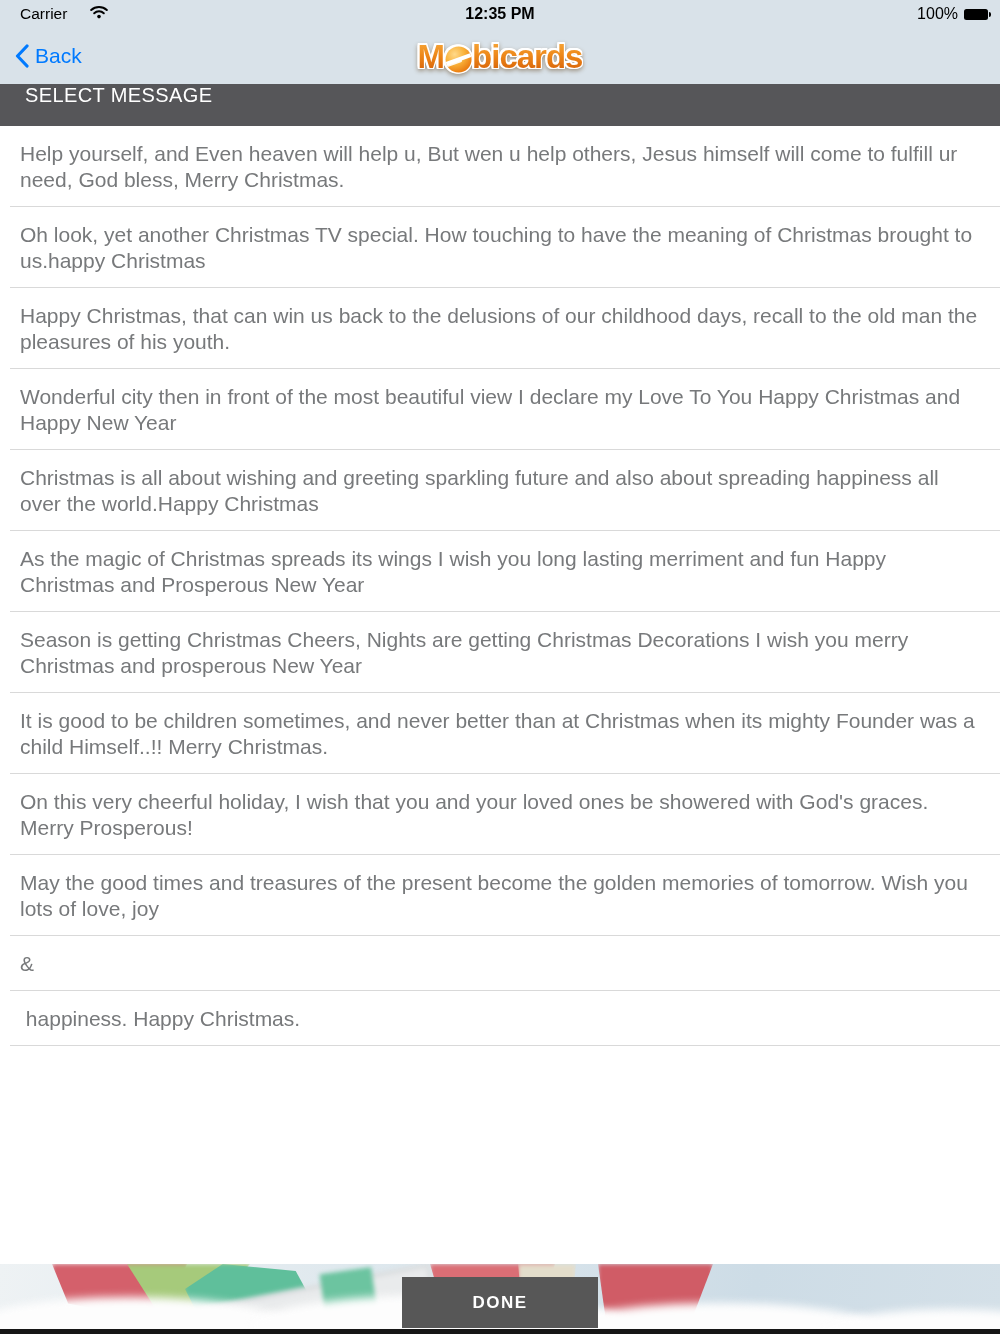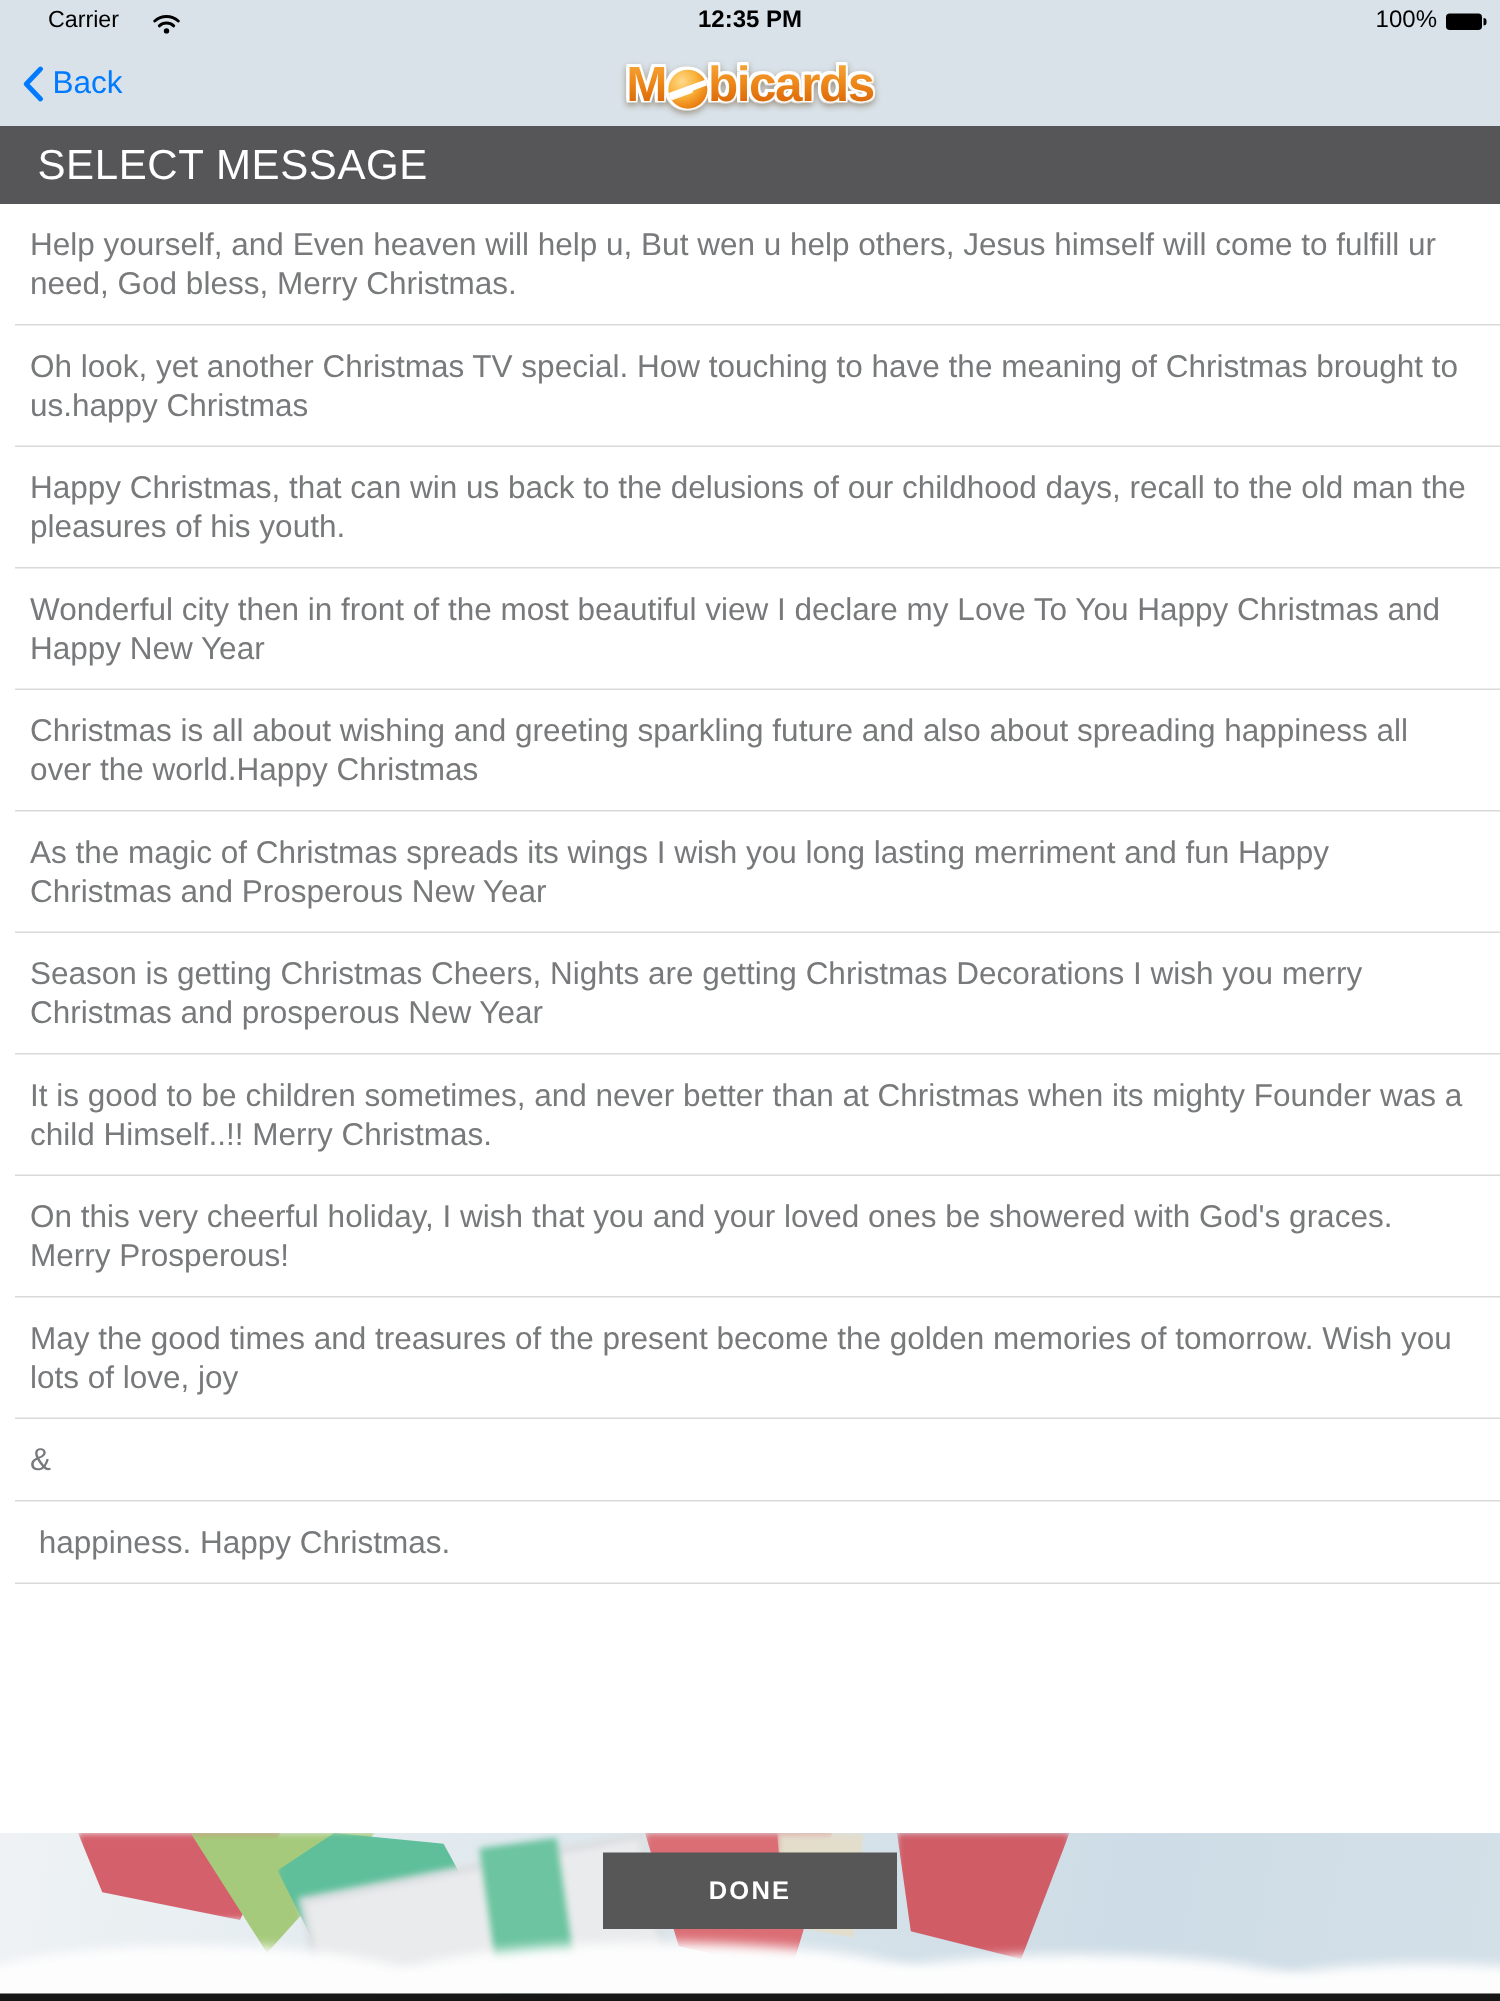--- a/index.html
+++ b/index.html
@@ -7,21 +7,21 @@
     width:1000px;height:1334px;overflow:hidden;
     font-family:"Liberation Sans",sans-serif;
     background:#fff;display:flex;flex-direction:column;
   }
   
   .statusbar{
     height:28px;background:#d9e2e9;position:relative;
     display:flex;align-items:center;justify-content:space-between;
     font-size:16px;color:#000;flex:0 0 auto;
   }
-  .sb-left{display:flex;align-items:flex-end;gap:23px;padding-left:32px;}
+  .sb-left{display:flex;align-items:flex-start;gap:23px;padding-left:20px;}
   .sb-carrier{font-size:15.5px;}
   .sb-time{position:absolute;left:50%;top:50%;transform:translate(-50%,-50%);font-weight:700;font-size:16px;}
   .sb-right{display:flex;align-items:center;gap:6px;padding-right:9px;margin-left:36px;}
   .batt{display:flex;align-items:center;}
   .batt-body{width:24px;height:11px;background:#000;border-radius:2.5px;}
   .batt-nub{width:2px;height:5px;background:#000;border-radius:0 2px 2px 0;margin-left:1px;}
   
   .navbar{
     height:56px;background:#d9e2e9;position:relative;
     display:flex;align-items:center;flex:0 0 auto;
@@ -51,32 +51,32 @@
   .logo-sun::before{
     content:"";position:absolute;left:-5px;right:-5px;top:44%;height:4px;
     background:#fff;transform:rotate(-20deg);border-radius:2px;
   }
   .logo-sun::after{
     content:"";position:absolute;left:-5px;right:9px;top:63%;height:3px;
     background:rgba(255,255,255,.9);transform:rotate(-20deg);border-radius:2px;
   }
   
   .section-header{
-    height:52px;background:#565659;color:#fff;display:flex;align-items:center;
-    padding:0 25px;font-size:28px;letter-spacing:.4px;flex:0 0 auto;
+    height:42px;background:#565659;color:#fff;display:flex;align-items:flex-start;
+    padding:0 25px;font-size:20px;letter-spacing:.4px;flex:0 0 auto;
   }
   
   .list{flex:1 1 auto;background:#fff;overflow:hidden;}
   .msg{
     padding:15px 20px 14px;font-size:21px;line-height:26px;color:#77797b;
     white-space:pre-wrap;cursor:pointer;
     background:linear-gradient(#d9d9d9,#d9d9d9) no-repeat left 10px bottom / calc(100% - 10px) 1px;
   }
   
-  .footer{height:112px;position:relative;flex:0 0 auto;}
+  .footer{height:70px;position:relative;flex:0 0 auto;}
   .festive{
     position:absolute;left:0;right:0;top:0;bottom:5px;overflow:hidden;
     background:linear-gradient(100deg,#eef2f4 0%,#dde7ed 40%,#cddce6 75%,#d4e0e8 100%);
   }
   .shape{position:absolute;filter:blur(2px);}
   .sh-red1{left:52px;top:0;width:135px;height:58px;background:#d4606b;clip-path:polygon(0 0,100% 0,80% 100%,12% 68%);}
   .sh-green{left:100px;top:0;width:150px;height:80px;background:#a6ca7b;clip-path:polygon(18% 0,100% 0,52% 100%);}
   .sh-teal{left:185px;top:0;width:135px;height:89px;background:#5fbf9b;clip-path:polygon(28% 0,82% 8%,100% 58%,62% 100%,18% 82%,0 28%);}
   .sh-box{left:205px;top:20px;width:235px;height:86px;background:#e9ebec;transform:rotate(-11deg);box-shadow:inset 0 0 0 5px #dcdfe1;}
   .sh-box-ribbon{position:absolute;left:52%;top:-8px;bottom:-8px;width:52px;background:#6cc4a0;transform:rotate(3deg);}

